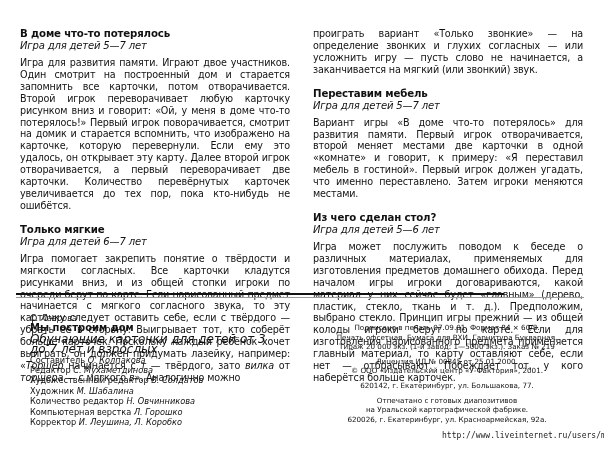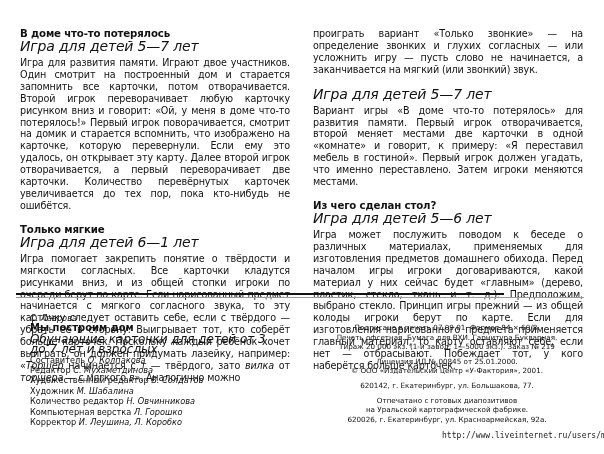--- a/index.html
+++ b/index.html
@@ -2,21 +2,21 @@
 <html><head>
 <meta charset="utf-8">
 <style>
   html, body { margin: 0; padding: 0; background: #ffffff; }
   body { width: 604px; height: 454px; position: relative; overflow: hidden; color: #111; font-family: "DejaVu Sans", sans-serif; }
   .col { position: absolute; width: 270px; font-size: 9.6px; line-height: 11.9px; letter-spacing: -0.15px; }
   .col-left { left: 20px; top: 28px; }
   .col-right { left: 313px; top: 28px; }
   .head { text-align: left; margin: 0; }
   .title { font-weight: bold; font-size: 10.2px; line-height: 12px; }
-  .sub { font-style: italic; font-size: 14px; line-height: 12px; margin-bottom: 5px; }
+  .sub { font-style: italic; font-size: 10px; line-height: 12px; margin-bottom: 5px; }
   .para { text-align: justify; margin: 0; }
   .gap { height: 12px; }
   .rule { position: absolute; left: 16px; width: 488px; top: 293px; height: 0; border-top: 2px solid #111; }
   .rule-thin { position: absolute; left: 16px; width: 568px; top: 297px; height: 0; border-top: 1px solid #999; }
   .imprint-left { position: absolute; left: 30px; width: 240px; top: 313px; font-size: 8.2px; line-height: 10.4px; }
   .imprint-right { position: absolute; left: 322px; width: 250px; top: 323px; text-align: center; font-size: 7.2px; line-height: 9.6px; }
   .i { font-style: italic; }
   .b { font-weight: bold; font-size: 10px; }
   .small-i { font-style: italic; font-size: 12px; }
   .blk { margin-bottom: 5px; }
@@ -27,29 +27,30 @@
 
 <div class="col col-left">
   <div class="head">
     <div class="title">В доме что-то потерялось</div>
     <div class="sub">Игра для детей 5—7 лет</div>
   </div>
   <p class="para">Игра для развития памяти. Играют двое участников. Один смотрит на построенный дом и старается запомнить все карточки, потом отворачивается. Второй игрок переворачивает любую карточку рисунком вниз и говорит: «Ой, у меня в доме что-то потерялось!» Первый игрок поворачивается, смотрит на домик и старается вспомнить, что изображено на карточке, которую перевернули. Если ему это удалось, он открывает эту карту. Далее второй игрок отворачивается, а первый переворачивает две карточки. Количество перевёрнутых карточек увеличивается до тех пор, пока кто-нибудь не ошибётся.</p>
   <div class="gap"></div>
   <div class="head">
     <div class="title">Только мягкие</div>
-    <div class="sub">Игра для детей 6—1 лет</div>
+    <div class="sub">Игра для детей 6—7 лет</div>
   </div>
   <p class="para"><span>Игра помогает закрепить понятие о твёрдости и мягкости согласных. Все карточки кладутся рисунками вниз, и из общей стопки игроки по очереди берут по карте. Если нарисованный предмет начинается с мягкого согласного звука, то эту карточку следует оставить себе, если с твёрдого — убрать её в сторону. Выигрывает тот, кто соберёт больше карточек. Поскольку каждый ребёнок хочет выиграть, он должен придумать лазейку, например: «</span><span class="i">Торшер</span><span> начинается с </span><span class="i">т</span><span> — твёрдого, зато </span><span class="i">вилка</span><span> от </span><span class="i">торшера</span><span> — с мягкого </span><span class="i">в</span><span>». Аналогично можно</span></p>
 </div>
 
 <div class="col col-right">
   <p class="para">проиграть вариант «Только звонкие» — на определение звонких и глухих согласных — или усложнить игру — пусть слово не начинается, а заканчивается на мягкий (или звонкий) звук.</p>
   <div class="gap"></div>
   <div class="head">
+    <div class="title">Переставим мебель</div>
     <div class="sub">Игра для детей 5—7 лет</div>
   </div>
   <p class="para">Вариант игры «В доме что-то потерялось» для развития памяти. Первый игрок отворачивается, второй меняет местами две карточки в одной «комнате» и говорит, к примеру: «Я переставил мебель в гостиной». Первый игрок должен угадать, что именно переставлено. Затем игроки меняются местами.</p>
   <div class="gap"></div>
   <div class="head">
     <div class="title">Из чего сделан стол?</div>
     <div class="sub">Игра для детей 5—6 лет</div>
   </div>
   <p class="para">Игра может послужить поводом к беседе о различных материалах, применяемых для изготовления предметов домашнего обихода. Перед началом игры игроки договариваются, какой материал у них сейчас будет «главным» (дерево, пластик, стекло, ткань и т. д.). Предположим, выбрано стекло. Принцип игры прежний — из общей колоды игроки берут по карте. Если для изготовления нарисованного предмета применяется главный материал, то карту оставляют себе, если нет — отбрасывают. Побеждает тот, у кого наберётся больше карточек.</p>
 </div>

